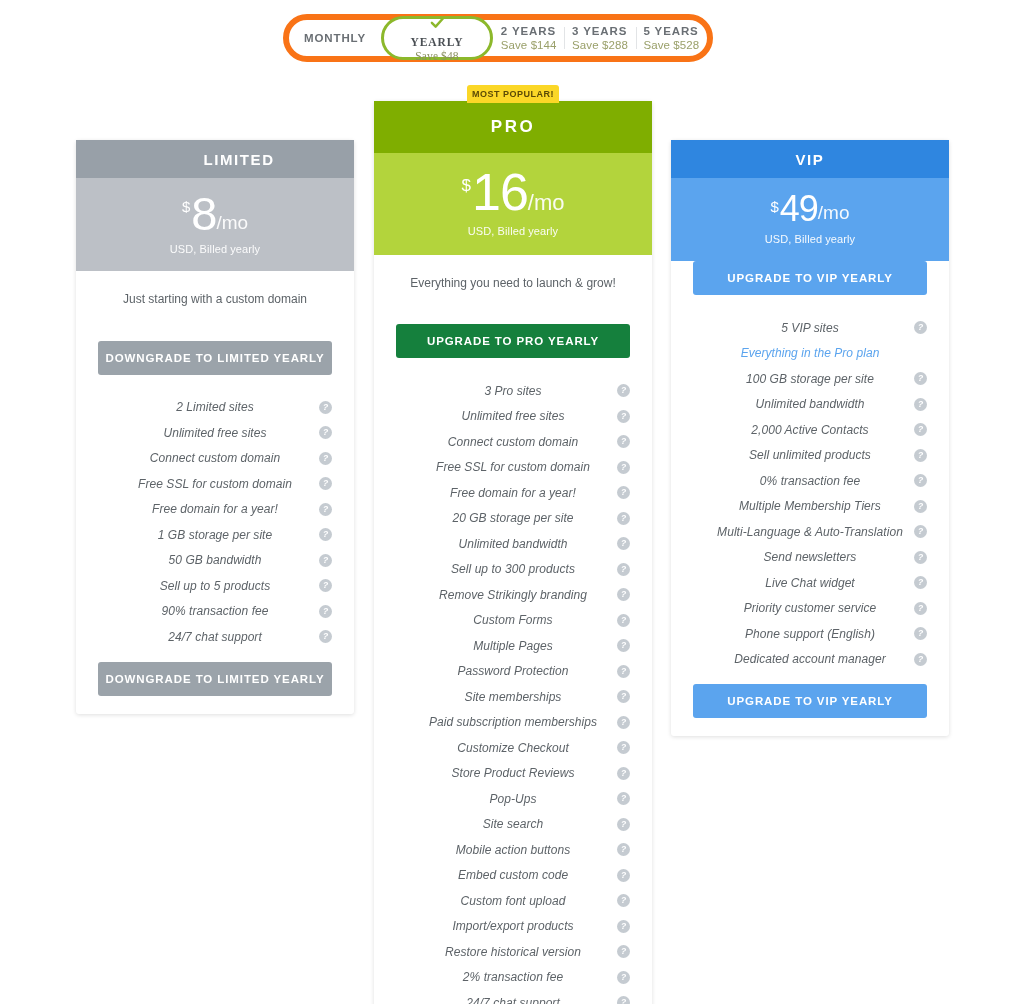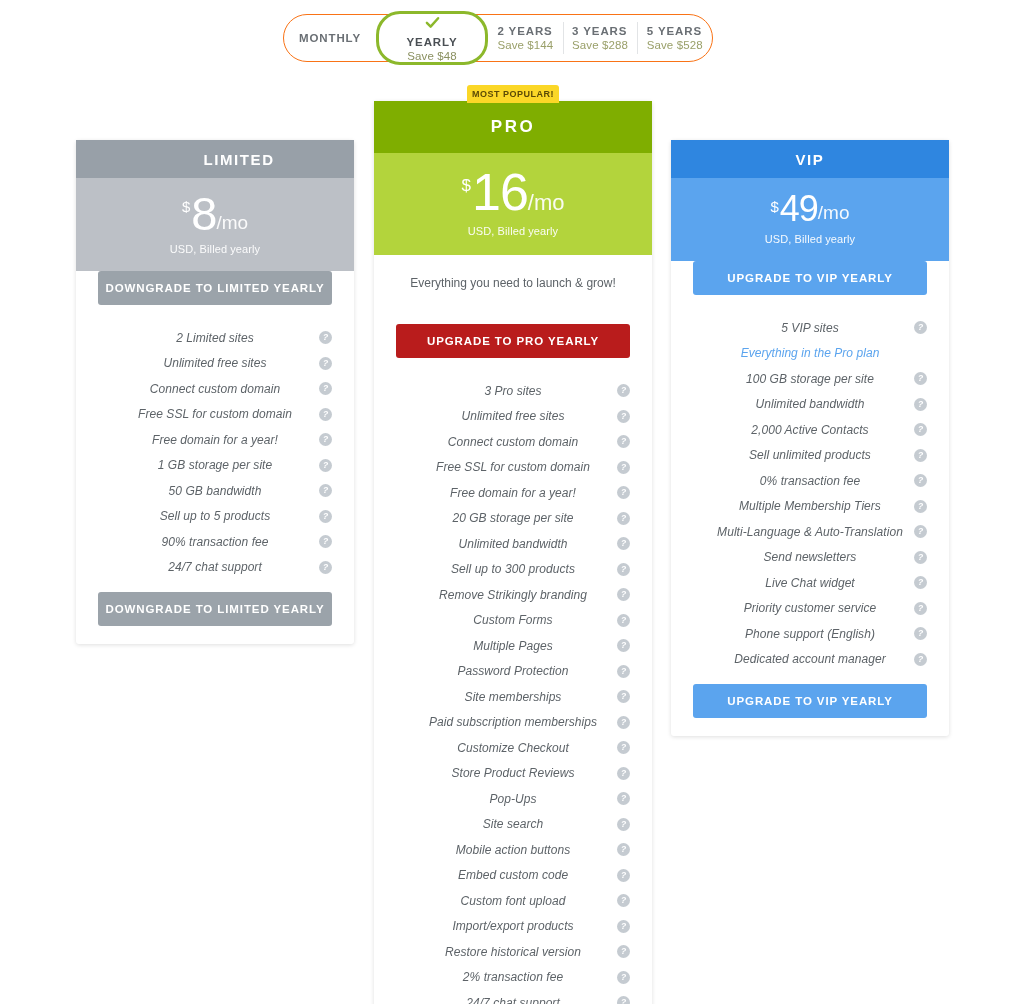--- a/index.html
+++ b/index.html
@@ -16,21 +16,21 @@
     -webkit-font-smoothing: antialiased;
   }
 
   
   #billing-toggle {
     position: absolute;
     left: 283px;
     top: 14px;
     width: 430px;
     height: 48px;
-    border: 1px solid #f97316;
+    border: 6px solid #f97316;
     border-radius: 24px;
     background: #ffffff;
     box-sizing: border-box;
     display: flex;
     align-items: stretch;
   }
   .cycle-opt {
     flex: 1 1 0;
     display: flex;
     flex-direction: column;
@@ -68,20 +68,21 @@
   
   .cycle-opt.selected {
     flex: 0 0 112px;
     border: 3.5px solid #8cb82b;
     border-radius: 24px;
     background: #ffffff;
     margin: -4px 0;
     z-index: 3;
     gap: 7px;
     box-sizing: border-box;
+    font-family: Liberation Serif, serif;
   }
   .cycle-opt.selected::before { display: none; }
   .cycle-opt.selected + .cycle-opt::before { display: none; }
   .cycle-opt.selected .cycle-text {
     display: flex;
     flex-direction: column;
     align-items: center;
   }
   .cycle-opt.selected .cycle-label { color: #4a4f54; }
   .cycle-opt.selected .cycle-save { color: #8a9060; }
@@ -297,20 +298,21 @@
 <div class="card" id="card-limited">
     <div class="plan-head" style="background: rgb(152, 160, 168); padding-left: 48px;">LIMITED</div>
     <div class="plan-price-box" style="background: rgb(188, 192, 198);">
       <div class="price-line">
         <span class="price-currency">$</span>
         <span class="price-amount">8</span>
         <span class="price-per">/mo</span>
       </div>
       <div class="price-note">USD, Billed yearly</div>
     </div>
+    <div class="plan-tagline">Just starting with a custom domain</div>
     <button class="cta cta-top" style="background: rgb(155, 163, 170);">DOWNGRADE TO LIMITED YEARLY</button>
     <ul class="feature-list">
       <li class="feature-row">
         <span class="feature-text">2 Limited sites</span>
         <span class="help-icon">?</span>
       </li>
       <li class="feature-row">
         <span class="feature-text">Unlimited free sites</span>
         <span class="help-icon">?</span>
       </li>
@@ -353,21 +355,21 @@
     <div class="plan-head" style="background: rgb(127, 174, 0);">PRO</div>
     <div class="plan-price-box" style="background: rgb(179, 212, 60);">
       <div class="price-line">
         <span class="price-currency">$</span>
         <span class="price-amount">16</span>
         <span class="price-per">/mo</span>
       </div>
       <div class="price-note">USD, Billed yearly</div>
     </div>
     <div class="plan-tagline">Everything you need to launch &amp; grow!</div>
-    <button class="cta cta-top" style="background: #b91c1c;">UPGRADE TO PRO YEARLY</button>
+    <button class="cta cta-top" style="background: #15803d;">UPGRADE TO PRO YEARLY</button>
     <ul class="feature-list">
       <li class="feature-row">
         <span class="feature-text">3 Pro sites</span>
         <span class="help-icon">?</span>
       </li>
       <li class="feature-row">
         <span class="feature-text">Unlimited free sites</span>
         <span class="help-icon">?</span>
       </li>
       <li class="feature-row">

